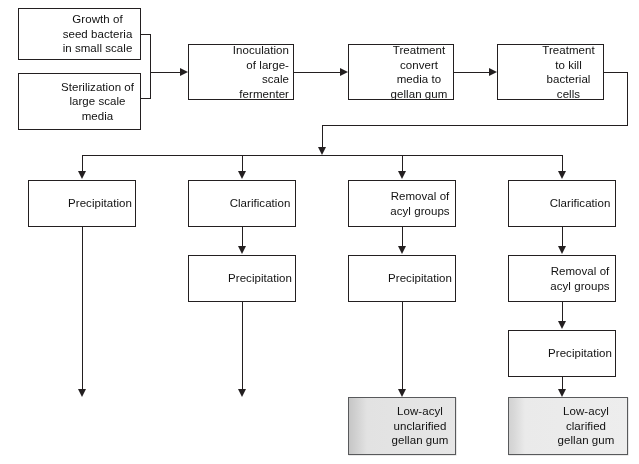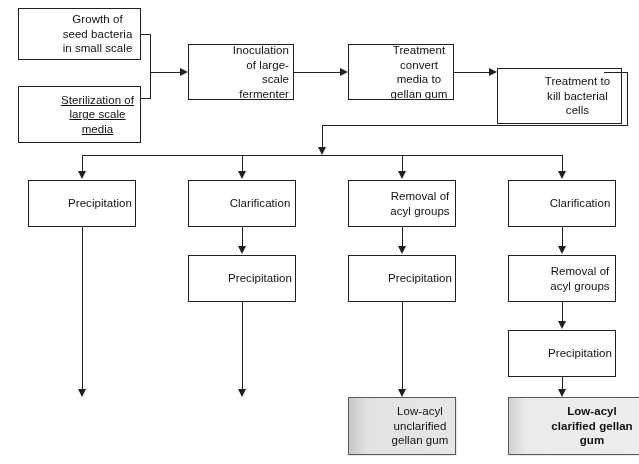--- a/index.html
+++ b/index.html
@@ -64,33 +64,33 @@
 </style>
 </head>
 <body>
 
 <div id="canvas">
 
   <div class="node" style="left:18px; top:8px; width:123px; height:52px;">
     <span>Growth of seed bacteria in small scale</span>
   </div>
 
-  <div class="node" style="left:18px; top:86px; width:123px; height:57px;text-decoration:underline;">
+  <div class="node" style="left:18px; top:73px; width:123px; height:57px;">
     <span>Sterilization of large scale media</span>
   </div>
 
   <div class="node" style="left:188px; top:44px; width:106px; height:56px;text-align:right;">
     <span>Inoculation of large-scale fermenter</span>
   </div>
 
   <div class="node" style="left:348px; top:44px; width:106px; height:56px;">
     <span>Treatment convert media to gellan gum</span>
   </div>
 
-  <div class="node" style="left:497px; top:44px; width:125px; height:56px;margin-top:24px;">
+  <div class="node" style="left:497px; top:44px; width:107px; height:56px;">
     <span>Treatment to kill bacterial cells</span>
   </div>
 
   <div class="ln h" style="left:141px; top:34px; width:10px;"></div>
   <div class="ln h" style="left:141px; top:98px; width:10px;"></div>
   <div class="ln v" style="left:150px; top:34px; height:65px;"></div>
   <div class="ln h" style="left:150px; top:71.5px; width:31px;"></div>
   <div class="arrow-r" style="left:180px; top:67.5px;"></div>
 
   <div class="ln h" style="left:294px; top:71.5px; width:46px;"></div>
@@ -158,17 +158,17 @@
   <div class="node" style="left:508px; top:255px; width:108px; height:47px;">
     <span>Removal of acyl groups</span>
   </div>
   <div class="ln v" style="left:562px; top:302px; height:20px;"></div>
   <div class="arrow-d" style="left:558px; top:321px;"></div>
   <div class="node" style="left:508px; top:330px; width:108px; height:47px;">
     <span>Precipitation</span>
   </div>
   <div class="ln v" style="left:562px; top:377px; height:14px;"></div>
   <div class="arrow-d" style="left:558px; top:389px;"></div>
-  <div class="node shaded" style="left:508px; top:397px; width:132px; height:58px;font-weight:bold;">
+  <div class="node shaded" style="left:508px; top:397px; width:120px; height:58px;">
     <span>Low-acyl clarified gellan gum</span>
   </div>
 
 </div>
 
 </body></html>

